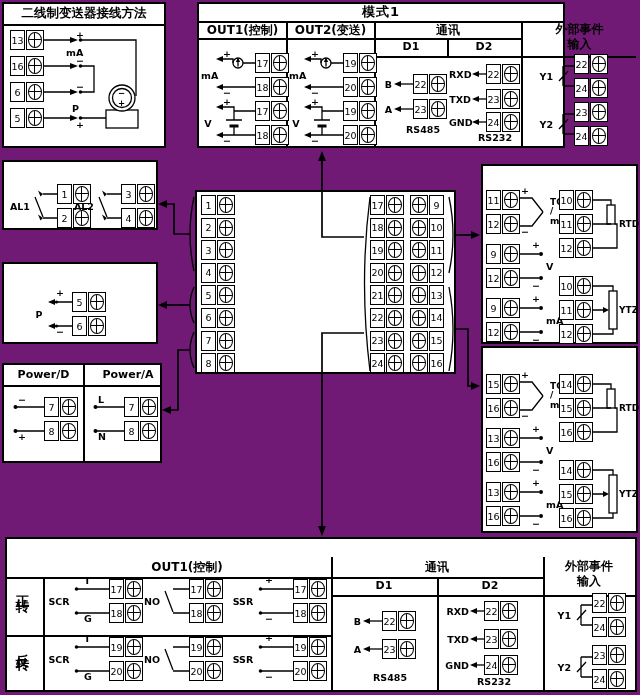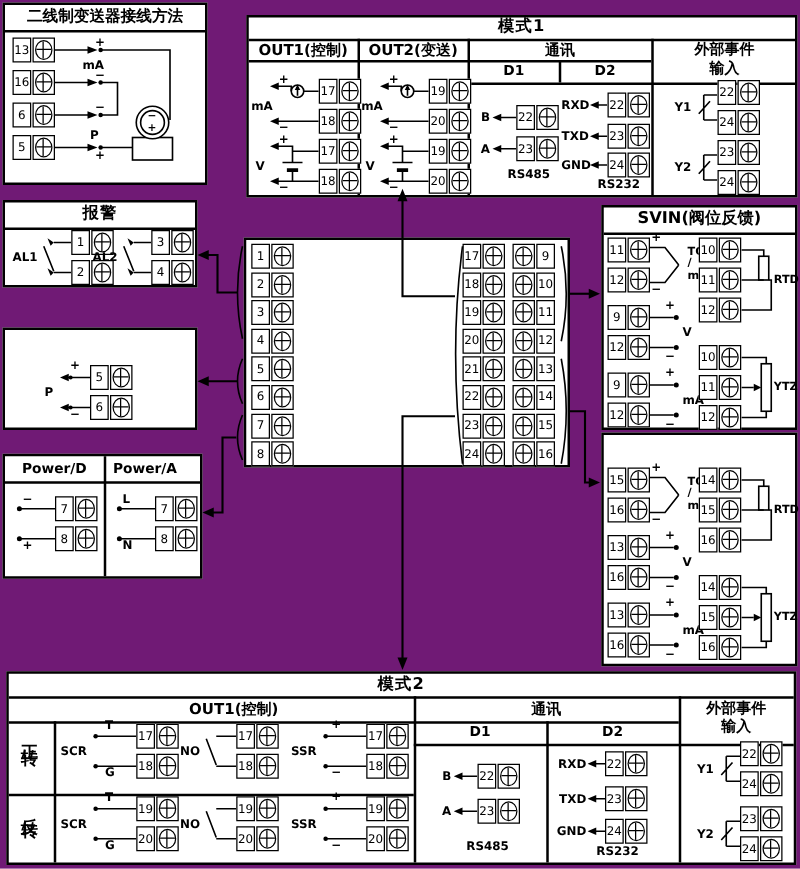--- a/index.html
+++ b/index.html
@@ -86,21 +86,21 @@
     <span class="sg" style="left:72px;top:26px">+</span>
     <span class="sg" style="left:62px;top:44px">mA</span>
     <span class="sg" style="left:72px;top:52px">−</span>
     <span class="sg" style="left:72px;top:78px">−</span>
     <span class="sg" style="left:68px;top:100px">P</span>
     <span class="sg" style="left:72px;top:116px">+</span>
     <span class="sg" style="left:114px;top:85px;font-size:8.5px">−</span>
     <span class="sg" style="left:114px;top:95px;font-size:8.5px">+</span>
   </div>
 
-  <div class="box" style="left:197px;top:12px;width:441px;height:146px">
+  <div class="box" style="left:197px;top:2px;width:368px;height:146px">
     <div class="bt" style="height:17px;line-height:16px">模式1</div>
     <div class="vl" style="left:87px;top:17px;height:125px"></div>
     <div class="vl" style="left:175px;top:17px;height:125px"></div>
     <div class="vl" style="left:322px;top:17px;height:125px"></div>
     <div class="vl" style="left:248px;top:34px;height:18px"></div>
     <div class="hl" style="left:0;top:34px;width:322px"></div>
     <div class="hl" style="left:175px;top:52px;width:262px"></div>
     <div class="hd" style="left:0;top:18px;width:87px">OUT1(控制)</div>
     <div class="hd" style="left:88px;top:18px;width:87px">OUT2(变送)</div>
     <div class="hd" style="left:176px;top:18px;width:146px">通讯</div>
@@ -297,21 +297,20 @@
           </div>
         <div class="t">
             <span class="n">24</span>
             <span class="s"></span>
           </div>
       </div>
     </div>
   </div>
 
   <div class="box" style="left:2px;top:160px;width:156px;height:70px">
-    <div class="bt">报警</div>
     <div class="grp" style="left:4px;top:22px">
       <span class="cl" style="width:22px">AL1</span>
       <svg width="26" height="44">
           <path class="wl" d="M12,10 H26 M12,34 H26 M12,33 L4,13"></path>
           <polygon class="ah" points="12,10 7,6.5 9.5,12.5"></polygon>
           <polygon class="ah" points="12,34 7,30.5 9.5,36.5"></polygon>
         </svg>
       <div class="ts">
         <div class="t">
             <span class="n">1</span>
@@ -367,21 +366,21 @@
             <span class="s"></span>
           </div>
       </div>
     </div>
   </div>
 
   <div class="box" style="left:2px;top:363px;width:160px;height:100px">
     <div class="hl" style="left:0;top:20px;width:156px"></div>
     <div class="vl" style="left:79px;top:0;height:96px"></div>
     <div class="hd lat" style="left:0;top:3px;width:79px">Power/D</div>
-    <div class="hd lat" style="left:80px;top:3px;width:64px">Power/A</div>
+    <div class="hd lat" style="left:92px;top:3px;width:64px">Power/A</div>
     <div class="grp" style="left:6px;top:32px">
       <div class="wz" style="width:34px;height:44px">
         <span class="sg" style="left:8px;top:-2px">−</span>
         <span class="sg" style="left:8px;top:35px">+</span>
         <svg width="34" height="44">
             <path class="wl" d="M6,10 H34 M6,34 H34"></path>
             <circle class="dot" cx="5.5" cy="10" r="2"></circle>
             <circle class="dot" cx="5.5" cy="34" r="2"></circle>
           </svg>
       </div>
@@ -518,21 +517,20 @@
           <span class="s"></span>
         </div>
       <div class="t m">
           <span class="n">16</span>
           <span class="s"></span>
         </div>
     </div>
   </div>
 
   <div class="box" style="left:481px;top:164px;width:157px;height:180px">
-    <div class="bt" style="letter-spacing:0">SVIN(阀位反馈)</div>
 
     <div class="grp" style="left:3px;top:24px">
       <div class="ts">
         <div class="t">
             <span class="n">11</span>
             <span class="s"></span>
           </div>
         <div class="t">
             <span class="n">12</span>
             <span class="s"></span>
@@ -752,21 +750,20 @@
       <svg width="26" height="68">
           <rect class="wl" x="16" y="15" width="8" height="38"></rect>
           <path class="wl" d="M0,10 H20 V15 M0,58 H20 V53 M0,34 H10"></path>
           <polygon class="ah" points="16,34 10,31 10,37"></polygon>
         </svg>
       <span class="u" style="font-size:9px">YTZ</span>
     </div>
   </div>
 
   <div class="box" style="left:5px;top:537px;width:632px;height:155px">
-    <div class="bt" style="height:18px;line-height:17px">模式2</div>
     <div class="hl" style="left:0;top:38px;width:536px"></div>
     <div class="hl" style="left:324px;top:56px;width:304px"></div>
     <div class="hl" style="left:0;top:96px;width:324px"></div>
     <div class="vl" style="left:36px;top:38px;height:113px"></div>
     <div class="vl" style="left:324px;top:18px;height:133px"></div>
     <div class="vl" style="left:430px;top:38px;height:113px"></div>
     <div class="vl" style="left:536px;top:18px;height:133px"></div>
     <div class="hd" style="left:36px;top:20px;width:288px">OUT1(控制)</div>
     <div class="hd" style="left:324px;top:20px;width:212px">通讯</div>
     <div class="hd lat" style="left:324px;top:40px;width:106px">D1</div>

